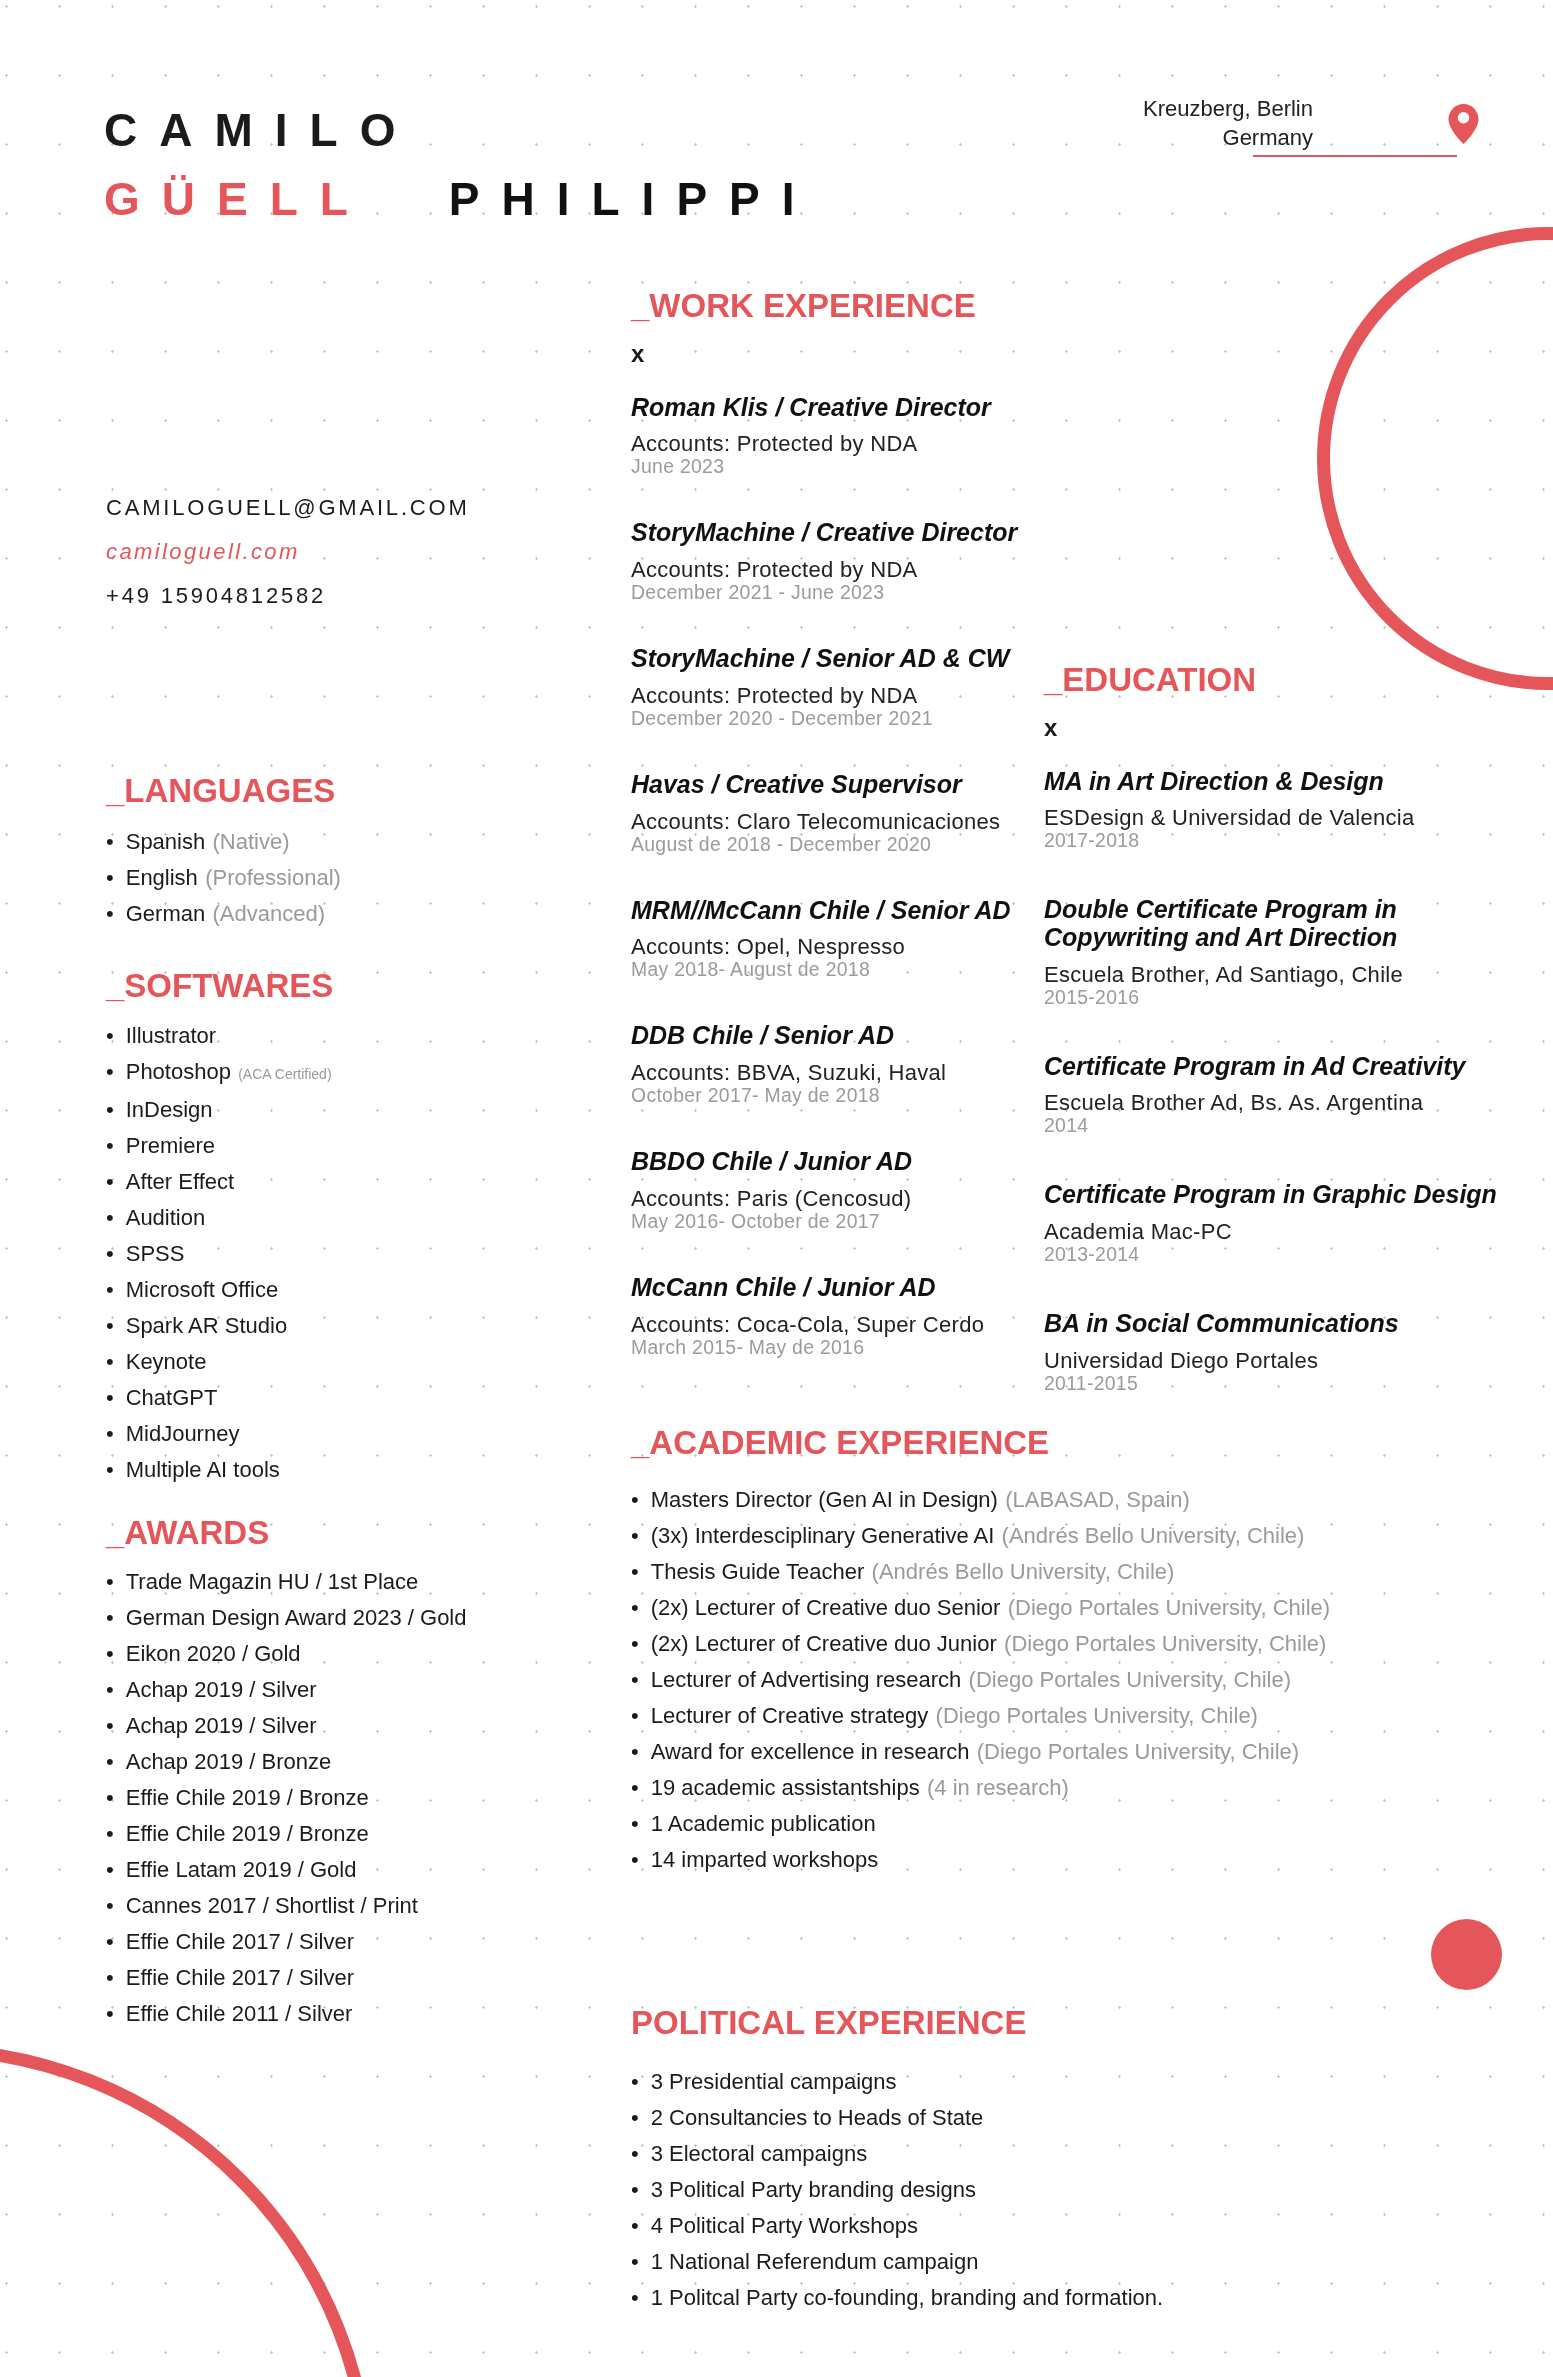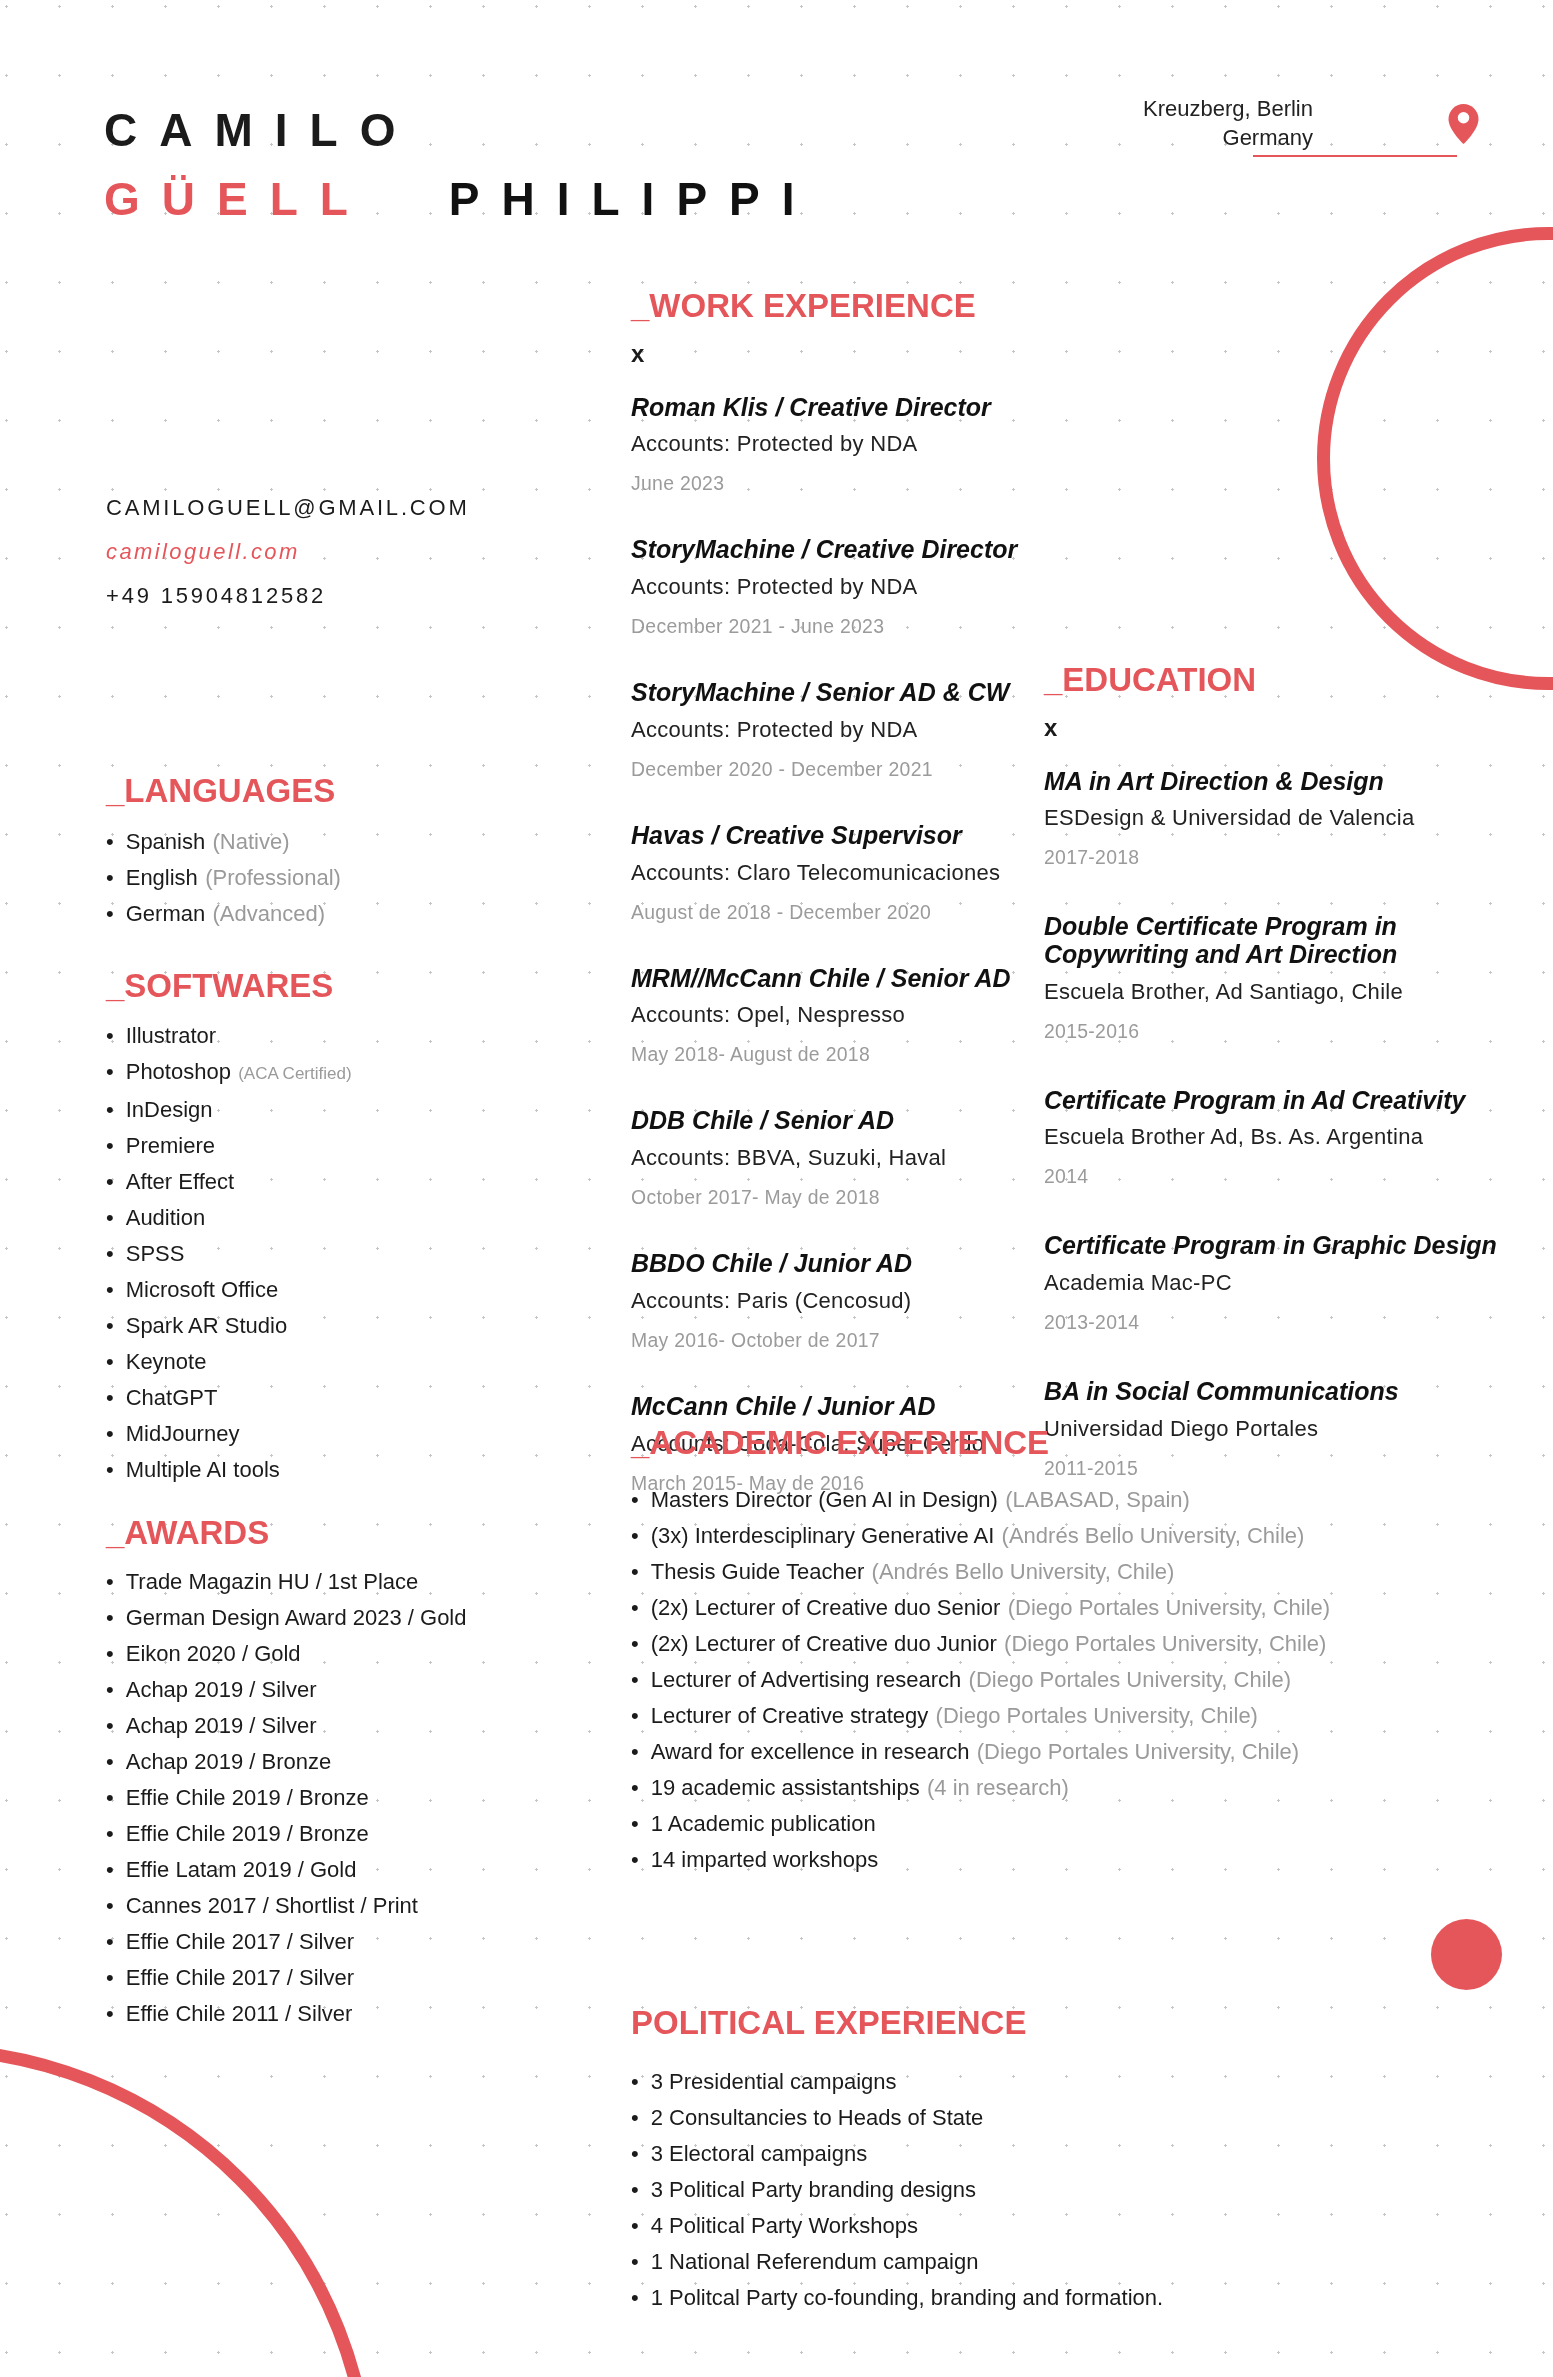--- a/index.html
+++ b/index.html
@@ -43,21 +43,21 @@
   .awards { position:absolute; left:106px; top:1515px; }
   .awards ul { margin-top:13px; }
   
   .work { position:absolute; left:631px; top:288px; width:550px; }
   .education { position:absolute; left:1044px; top:662px; width:477px; }
   .entries { margin-top:27.5px; }
   .entry { margin-bottom:42px; }
   .education .entry { margin-bottom:45px; }
   .entry-title { font-size:25px; line-height:27.5px; font-weight:700; color:#111111;font-style:italic; }
   .entry-sub { margin-top:11.3px; font-size:22px; line-height:24px; color:#222222; letter-spacing:0.3px; }
-  .entry-date { margin-top:17px; font-size:19.4px; line-height:21px; color:#9b9b9b; letter-spacing:0.3px; }
+  .entry-date { margin-top:0; font-size:19.4px; line-height:21px; color:#9b9b9b; letter-spacing:0.3px; }
   
   .academic { position:absolute; left:631px; top:1425px; width:817px; }
   .academic ul { margin-top:21px; }
   .political { position:absolute; left:631px; top:2005px; width:817px; }
   .political ul { margin-top:22.7px; }
   .note { margin-left:7.3px; color:#9a9a9a; }
 </style>
 </head>
 <body>
 
@@ -97,21 +97,21 @@
       <li><span>Spanish</span><span class="note muted">(Native)</span></li>
       <li><span>English</span><span class="note muted">(Professional)</span></li>
       <li><span>German</span><span class="note muted">(Advanced)</span></li>
     </ul>
   </section>
 
   <section class="softwares">
     <div class="sec-h">_SOFTWARES</div>
     <ul class="plain">
       <li><span>Illustrator</span></li>
-      <li><span>Photoshop</span><span class="note muted" style="font-size:17px;">(ACA Certified)</span></li>
+      <li><span>Photoshop</span><span class="note muted" style="font-size:14px;">(ACA Certified)</span></li>
       <li><span>InDesign</span></li>
       <li><span>Premiere</span></li>
       <li><span>After Effect</span></li>
       <li><span>Audition</span></li>
       <li><span>SPSS</span></li>
       <li><span>Microsoft Office</span></li>
       <li><span>Spark AR Studio</span></li>
       <li><span>Keynote</span></li>
       <li><span>ChatGPT</span></li>
       <li><span>MidJourney</span></li>

